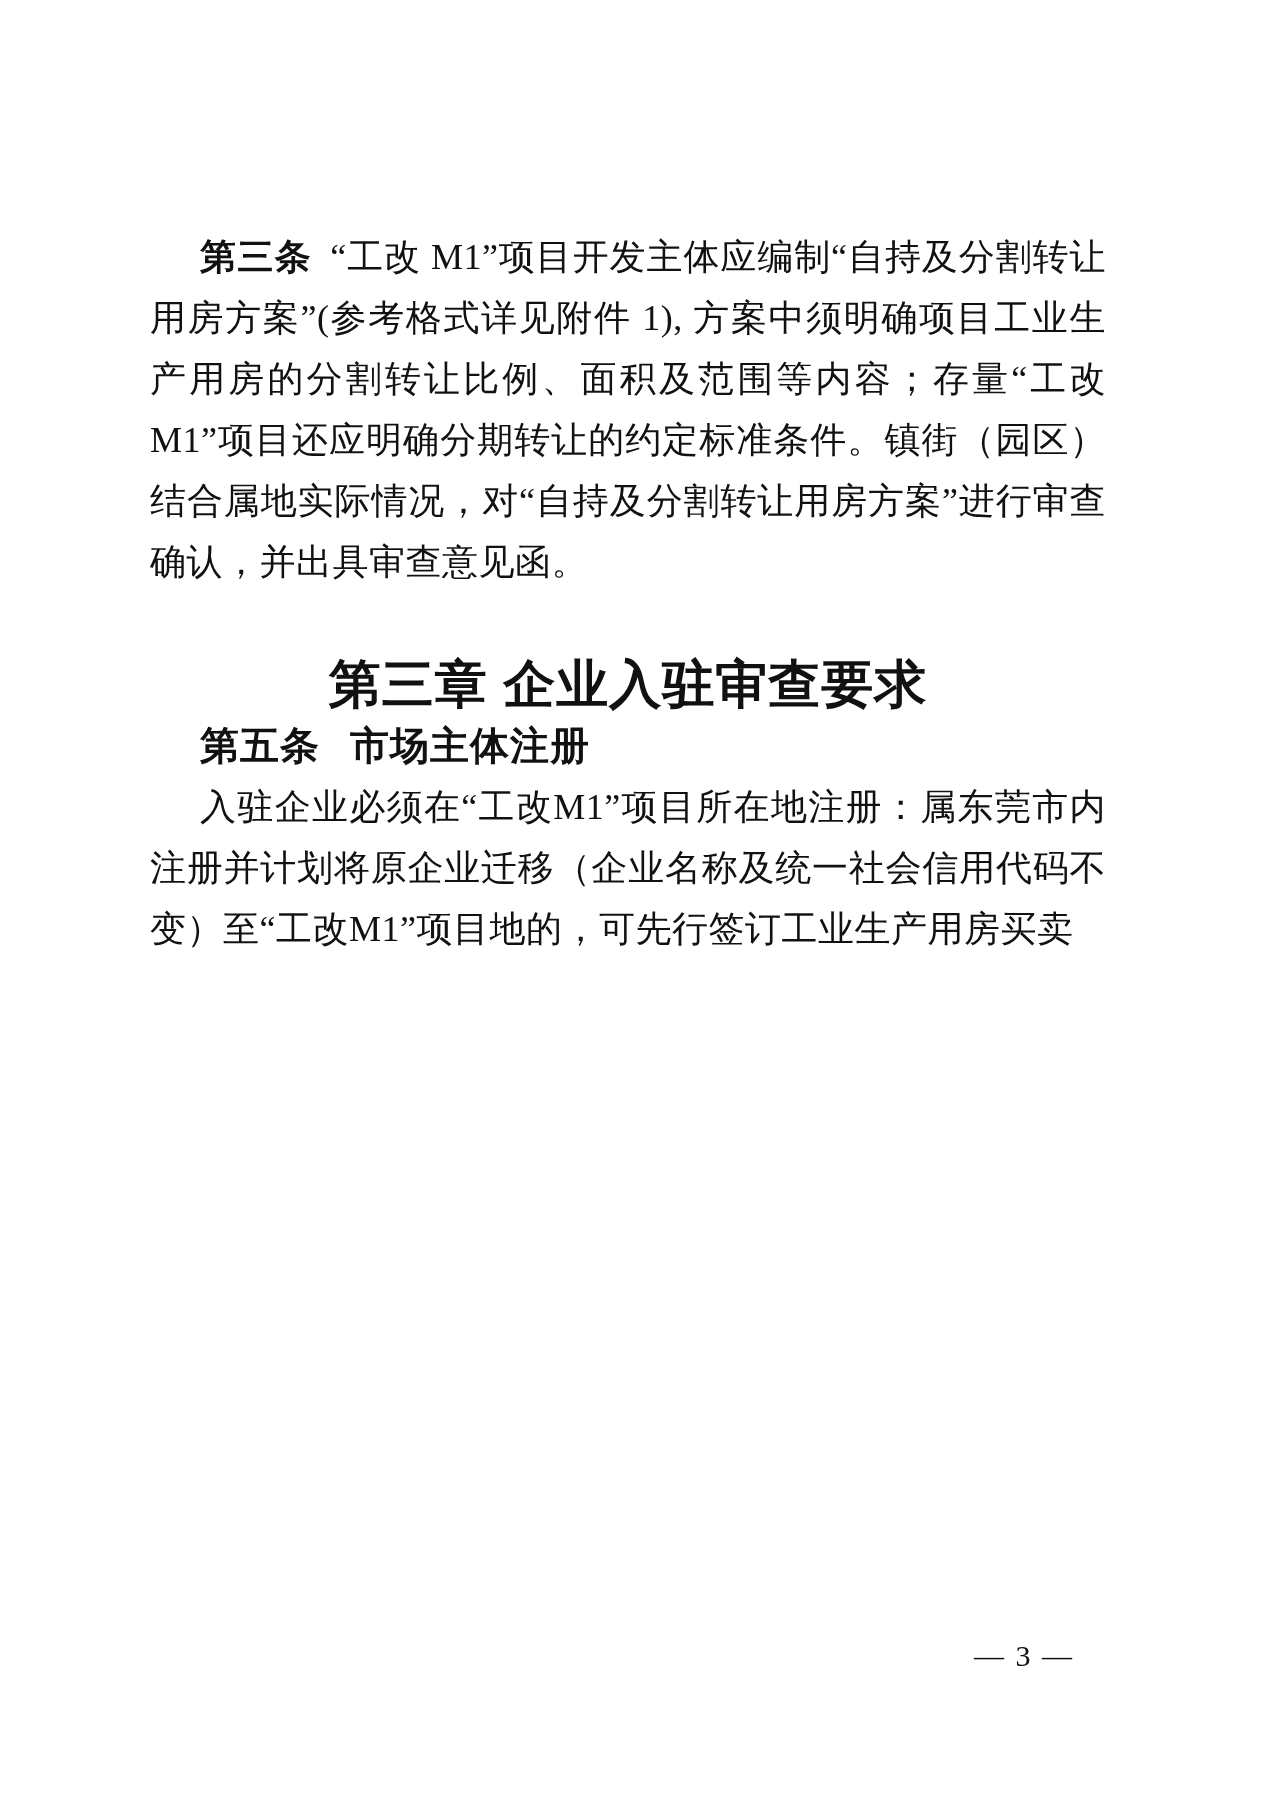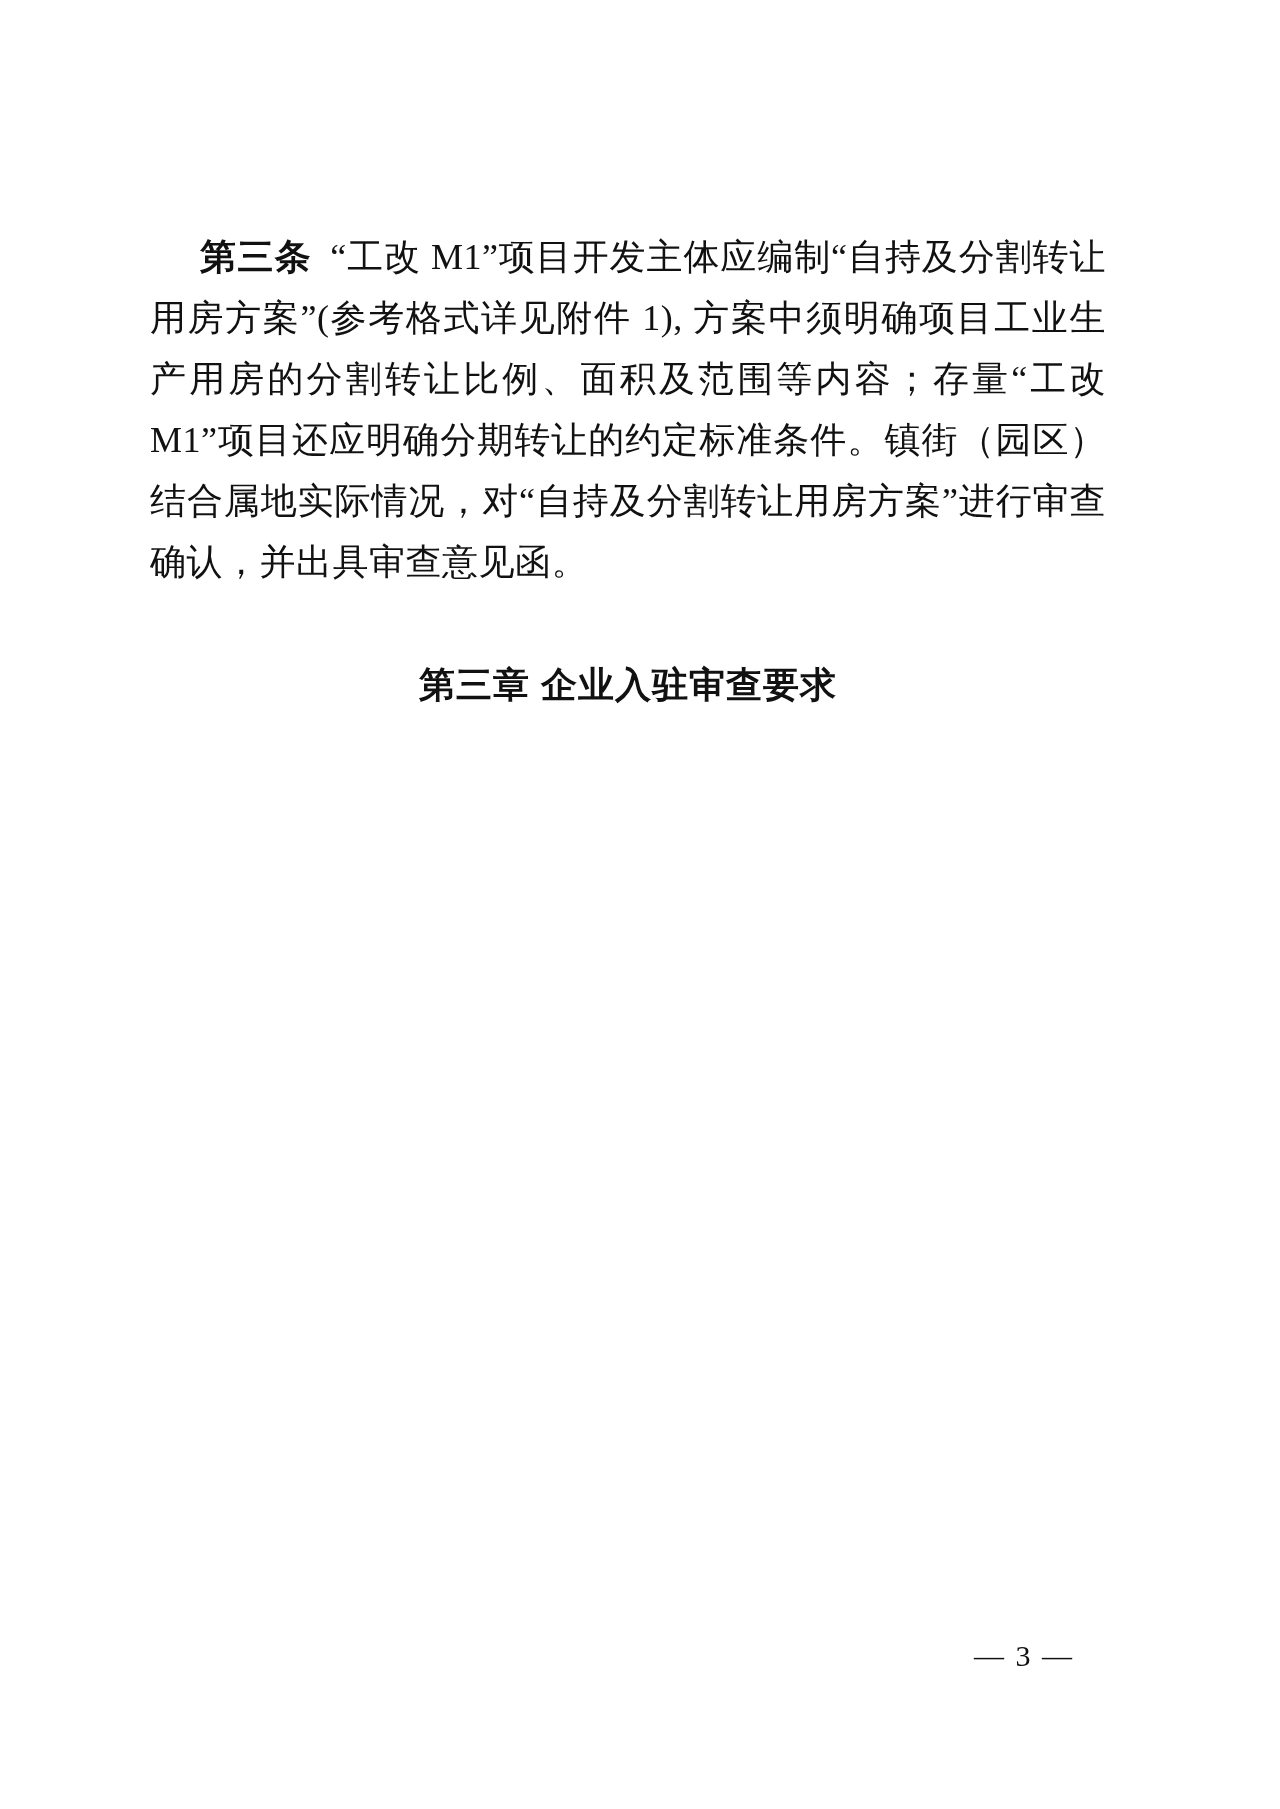--- a/index.html
+++ b/index.html
@@ -33,21 +33,21 @@
   .lead {
     font-family: "Liberation Sans", "DejaVu Sans", sans-serif;
     font-weight: 700;
     margin-right: 18px;
     letter-spacing: 1px;
   }
   .chapter-heading {
     margin: 61px 0 0 0;
     font-family: "Liberation Sans", "DejaVu Sans", sans-serif;
     font-weight: 700;
-    font-size: 36px;
+    font-size: 52px;
     line-height: 61px;
     text-align: center;
     letter-spacing: 1px;
   }
   .article-heading {
     margin: 0;
     font-family: "Liberation Sans", "DejaVu Sans", sans-serif;
     font-weight: 700;
     font-size: 39px;
     line-height: 62px;
@@ -72,18 +72,20 @@
 <body>
 
 <div class="page">
   <div class="content">
 
     <p class="para"><span class="lead">第三条</span><span>“工改 M1”项目开发主体应编制“自持及分割转让用房方案”(参考格式详见附件 1), 方案中须明确项目工业生产用房的分割转让比例、面积及范围等内容；存量“工改 M1”项目还应明确分期转让的约定标准条件。镇街（园区）结合属地实际情况，对“自持及分割转让用房方案”进行审查确认，并出具审查意见函。</span></p>
 
 
     <h2 class="chapter-heading">第三章 企业入驻审查要求</h2>
 
+    <p class="article-heading"><span class="lead">第五条</span><span>市场主体注册</span></p>
 
+    <p class="para"><span>入驻企业必须在“工改M1”项目所在地注册：属东莞市内注册并计划将原企业迁移（企业名称及统一社会信用代码不变）至“工改M1”项目地的，可先行签订工业生产用房买卖</span></p>
 
   </div>
 
   <div class="page-number">— 3 —</div>
 </div>
 
 </body></html>

